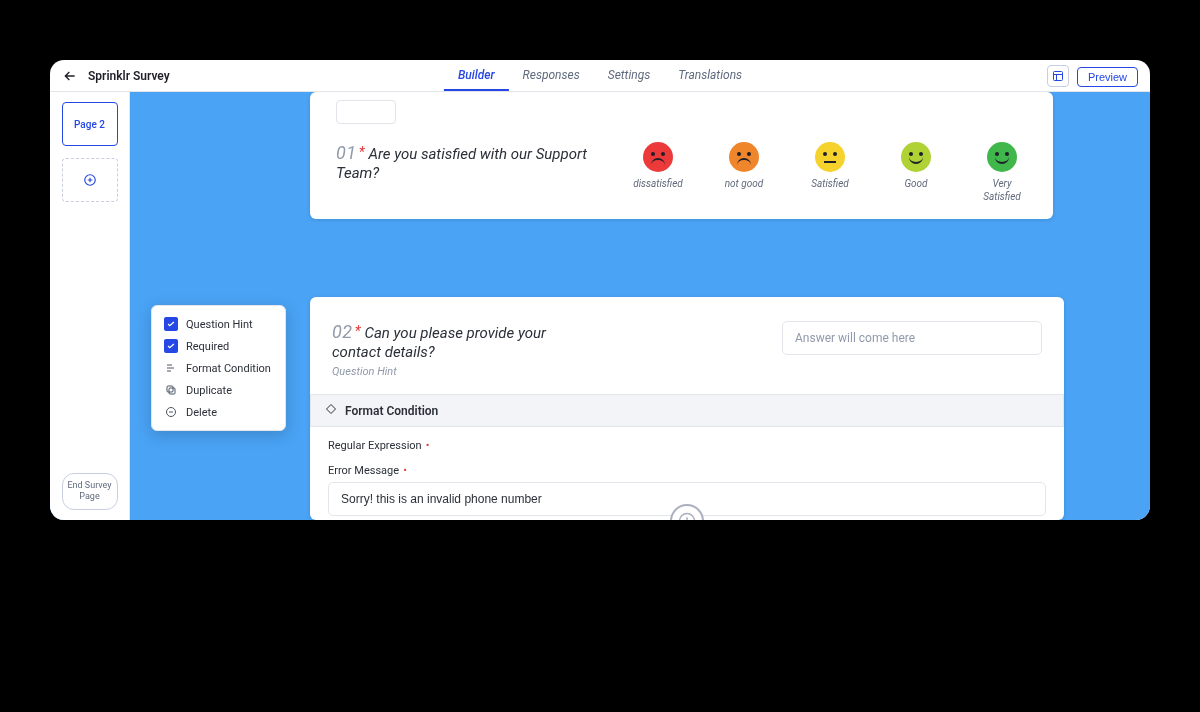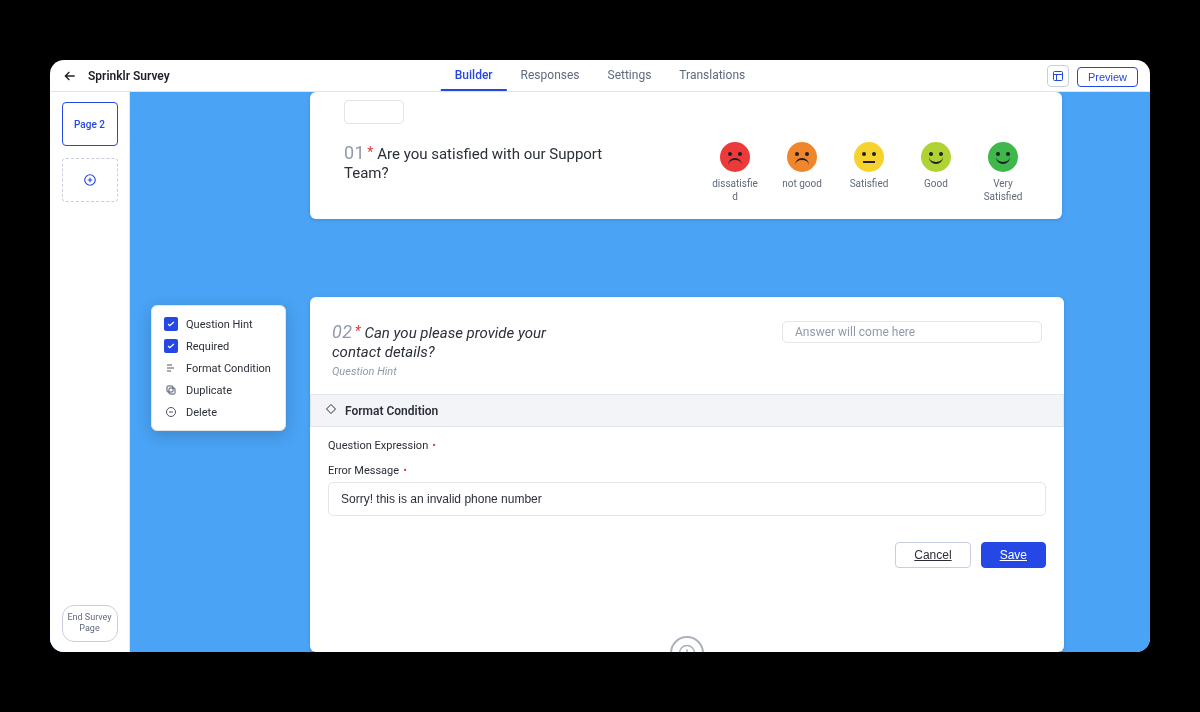--- a/index.html
+++ b/index.html
@@ -7,84 +7,84 @@
   body {
     font-family: -apple-system, BlinkMacSystemFont, "Segoe UI", Roboto, Helvetica, Arial, sans-serif;
     background: #000;
     display: flex;
     align-items: flex-start;
     justify-content: center;
     padding: 60px 50px 0;
   }
   .window {
     width: 1100px;
-    height: 592px;
+    height: 460px;
     background: #fff;
     border-radius: 14px;
     overflow: hidden;
     display: flex;
     flex-direction: column;
     position: relative;
   }
   .topbar {
     height: 32px;
     display: flex;
     align-items: center;
     border-bottom: 1px solid #e2e5ea;
     padding: 0 12px;
     position: relative;
   }
   .topbar-left { display: flex; align-items: center; gap: 10px; }
   .back-arrow { width: 16px; height: 16px; display:flex; align-items:center; justify-content:center; cursor:pointer; color:#1f1f29;}
   .survey-title { font-size: 12px; font-weight: 600; color: #1f1f29; }
   .tabs { position: absolute; left: 50%; transform: translateX(-50%); display: flex; height: 100%; }
-  .tab { padding: 0 14px; display: flex; align-items: center; font-size: 12px; color: #5f6a7d; cursor: pointer; border-bottom: 2px solid transparent; }
+  .tab { padding: 0 14px; display: flex; align-items: center; font-size: 12px; color: #5f6a7d; cursor: pointer; border-bottom: 2px solid transparent; font-style: italic; }
   .tab.active { color: #2547e5; border-bottom-color: #2547e5; font-weight:500;}
   .topbar-right { margin-left: auto; display: flex; align-items: flex-end; gap: 8px; }
   .topbar-icon { width: 22px; height: 22px; border: 1px solid #c8cee0; border-radius: 4px; display:flex; align-items:center; justify-content:center; color:#2547e5; cursor:pointer; }
   .preview-btn { border: 1px solid #2547e5; color:#2547e5; background:#fff; border-radius:4px; font-size:11px; padding: 3px 10px; cursor:pointer; font-weight:500;}
   .workspace { flex:1; display:flex; background:#4aa3f5; position:relative; overflow:hidden;}
   .side-rail { width: 80px; background:#fff; border-right:1px solid #e2e5ea; padding: 10px 10px; display:flex; flex-direction:column; align-items:center; gap:12px; position:relative;}
   .page-thumb { width: 56px; height:44px; border:1.5px solid #2547e5; border-radius:4px; display:flex; align-items:center; justify-content:center; color:#2547e5; font-size:10px; font-weight:500; text-align:center; cursor:pointer;}
   .add-thumb { width: 56px; height:44px; border:1px dashed #c8cee0; border-radius:4px; display:flex; align-items:center; justify-content:center; color:#2547e5; cursor:pointer;}
   .end-thumb { width: 56px; border:1px solid #c8cee0; border-radius:12px; padding:6px 4px; color:#5f6a7d; font-size:9px; text-align:center; line-height:1.3; cursor:pointer; position:absolute; bottom:10px;}
   .canvas { flex:1; position:relative; overflow:hidden;}
   .cards-col { position:absolute; left:180px; right:86px; top:0; bottom:0;}
   .q-card { background:#fff; border-radius:6px; box-shadow:0 1px 4px rgba(0,0,0,.12);}
   
-  .q1 { position:absolute; top:0; left:0; right:2px; padding:0 12px 16px; }
+  .q1 { position:absolute; top:0; left:0; right:11px; padding:0 4px 16px;font-style:italic; }
   .q1 .ph-top { height:40px; padding:8px 22px;}
   .q1 .ph-block { width:60px; height:24px; border:1px solid #e2e5ea; border-radius:4px;}
   .q1-body { display:flex; align-items:flex-start; justify-content:space-between; padding:10px 22px 0; gap:10px;}
   .q-num { font-size:18px; color:#919aab; font-weight:400; letter-spacing:0.5px;}
   .q-req { color:#e23a3a; font-size:14px; margin:0 4px 0 2px; position:relative; top:-2px;}
   .q-text { font-size:15px; color:#2b2f38;}
   .q1-left { max-width:260px;}
-  .faces { display:flex; gap:17px; align-items:flex-start; }
+  .faces { display:flex; gap:36px; align-items:flex-start; }
   .face-col { width:50px; display:flex; flex-direction:column; align-items:center; gap:6px; }
   .face { width:30px; height:30px; border-radius:50%; position:relative; }
   .eye { position:absolute; width:4px; height:4px; background:#1f1f29; border-radius:50%; top:10px;}
   .eye.l{left:8px;} .eye.r{right:8px;}
   .mouth-down { position:absolute; left:8px; right:8px; bottom:7px; height:7px; border-top:2px solid #1f1f29; border-radius:50% 50% 0 0/100% 100% 0 0;}
   .mouth-flat { position:absolute; left:9px; right:9px; bottom:9px; height:2px; background:#1f1f29;}
   .mouth-up { position:absolute; left:8px; right:8px; bottom:8px; height:7px; border-bottom:2px solid #1f1f29; border-radius:0 0 50% 50%/0 0 100% 100%;}
   .f1{background:#ec3a3a;} .f2{background:#f0862c;} .f3{background:#f6d22d;} .f4{background:#b0d235;} .f5{background:#3fb74a;}
   .face-label { font-size:10px; color:#606a7b; text-align:center; line-height:1.25; word-break:break-word; }
   
   .ctx-menu { position:absolute; top:213px; left:21px; width:135px; background:#fff; border:1px solid #e2e5ea; border-radius:6px; box-shadow:0 4px 16px rgba(0,0,0,.18); padding:7px 0; z-index:10;}
   .ctx-row { display:flex; align-items:center; gap:8px; padding:4px 12px; font-size:11px; color:#2b2f38; cursor:pointer;}
   .ctx-row .ic { width:14px; height:14px; display:flex; align-items:center; justify-content:center; color:#4b5466;}
   .chk { width:14px; height:14px; border-radius:2px; background:#2547e5; display:flex; align-items:center; justify-content:center;}
   .chk svg { width:10px; height:10px;}
   
   .q2 { position:absolute; top:205px; left:0; right:0; bottom:0; padding:0 0 0; display:flex; flex-direction:column;}
   .q2-body { display:flex; align-items:flex-start; justify-content:space-between; padding:24px 22px 16px; gap:10px;}
   .q2-left { max-width:260px;font-style:italic;}
   .q-hint { font-size:11px; color:#919aab; margin-top:4px;}
-  .answer-field { flex:0 0 260px; border:1px solid #e2e5ea; border-radius:5px; padding:3px 12px; font-size:12px; color:#919aab;}
+  .answer-field { flex:0 0 260px; border:1px solid #e2e5ea; border-radius:5px; padding:9px 12px; font-size:12px; color:#919aab;}
   .fc-bar { background:#f3f4f8; border:1px solid #e2e5ea; padding:8px 14px; display:flex; align-items:center; gap:8px; font-size:12px; font-weight:600; color:#2b2f38;}
   .fc-body { padding:12px 18px 10px;}
   .field-block { margin-bottom:12px;}
   .field-label { font-size:11px; color:#2b2f38; margin-bottom:5px; display:flex; align-items:center; gap:4px;}
   .field-label .dot { color:#e23a3a;}
   .text-input { width:100%; border:1px solid #e2e5ea; border-radius:5px; padding:9px 12px; font-size:12px; color:#2b2f38; outline:none;}
   .fc-actions { padding: 8px 18px 14px; display:flex; justify-content:flex-end; gap:10px;}
   .btn { font-size:12px; border-radius:4px; padding:5px 18px; cursor:pointer; border:1px solid #c8cee0; background:#fff; color:#2b2f38;text-decoration:underline;}
   .btn-primary { background:#2547e5; border-color:#2547e5; color:#fff;}
   .add-fab { position:absolute; left:50%; transform:translateX(-50%); bottom:-18px; width:34px; height:34px; border-radius:50%; border:2px solid #aab0be; background:#fff; display:flex; align-items:center; justify-content:center; color:#aab0be; cursor:pointer; z-index:2;}
@@ -249,21 +249,21 @@
               <svg width="12" height="12" viewBox="0 0 24 24" fill="none" stroke="currentColor" stroke-width="2">
                   <path d="M12 3l9 9-9 9-9-9z"></path>
                 </svg>
             </span>
             <span>Format Condition</span>
           </div>
 
           <div class="fc-body">
             <div class="field-block">
               <div class="field-label">
-                  <span>Question Expression</span>
+                  <span>Regular Expression</span>
                   <span class="dot">•</span>
                 </div>
             </div>
             <div class="field-block" style="margin-bottom:8px;">
               <div class="field-label">
                   <span>Error Message</span>
                   <span class="dot">•</span>
                 </div>
               <input class="text-input" value="Sorry! this is an invalid phone number" style="">
             </div>

